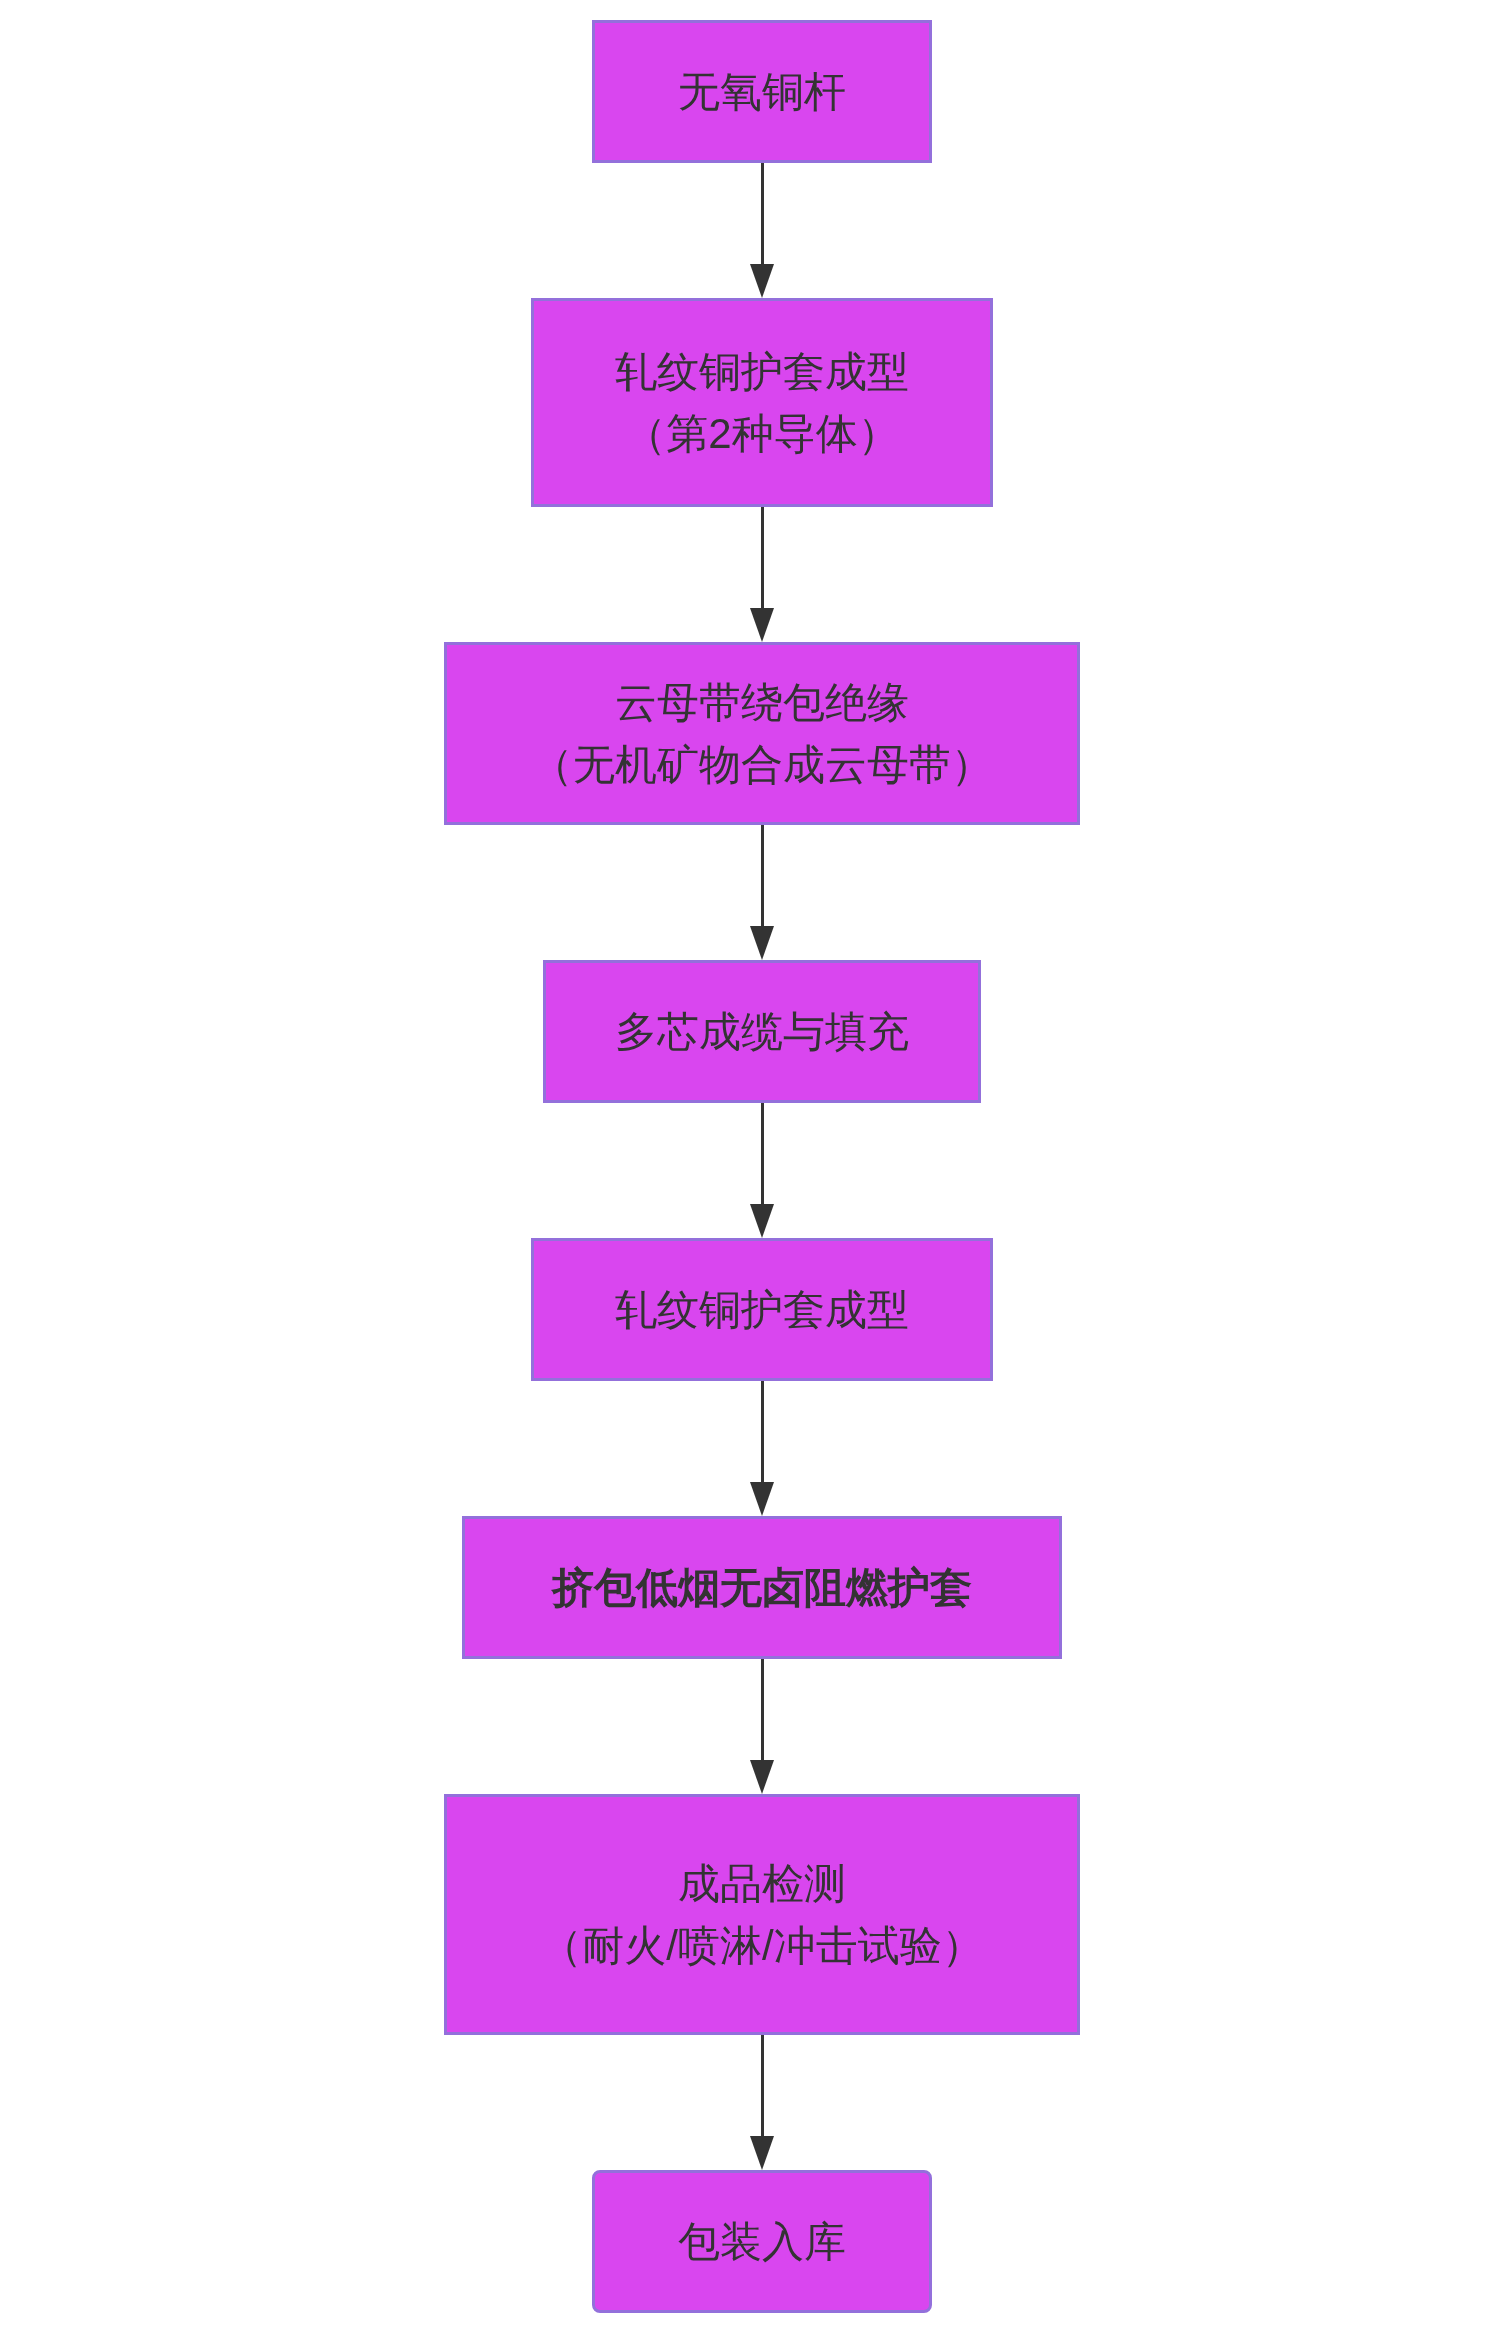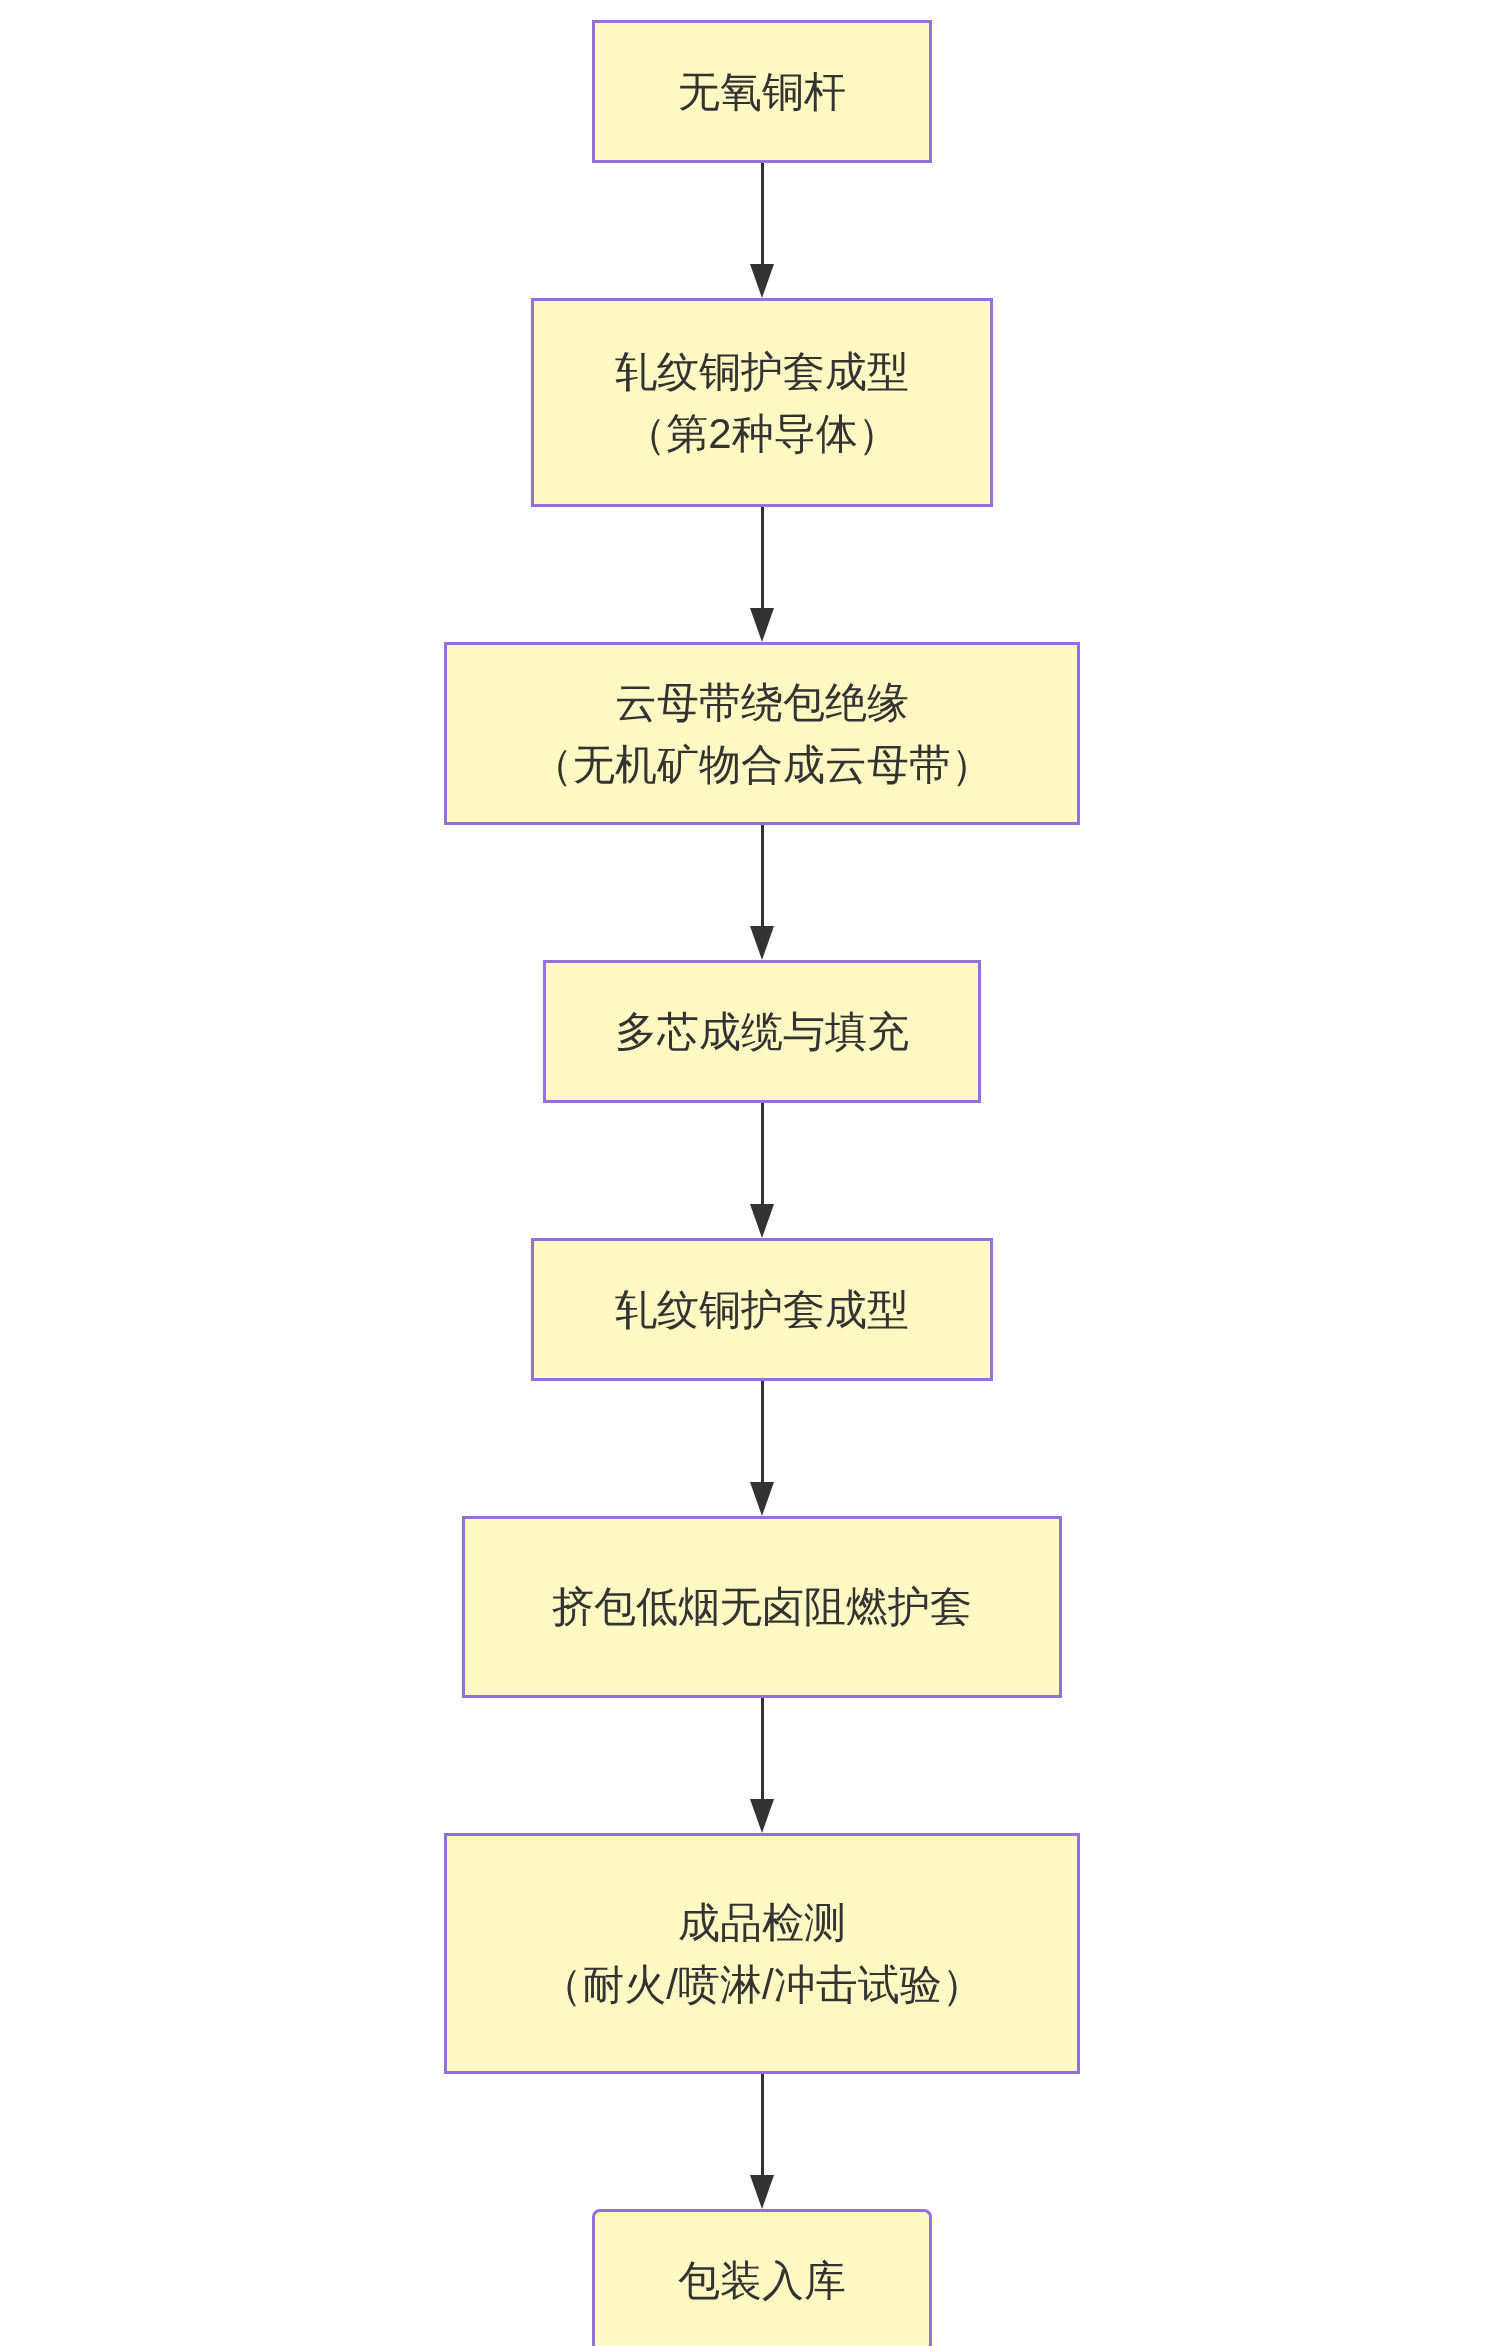--- a/index.html
+++ b/index.html
@@ -18,21 +18,21 @@
     width: 1512px;
     height: 2346px;
     display: flex;
     flex-direction: column;
     align-items: center;
     padding-top: 20px;
     box-sizing: border-box;
     left: 6px;
   }
   .node {
-    background: #fef9c3;
+    background: #d946ef;
     border: 3px solid #9370DB;
     box-sizing: border-box;
     display: flex;
     flex-direction: column;
     align-items: center;
     justify-content: center;
     color: #333333;
     font-size: 42px;
     line-height: 62px;
     text-align: left;
@@ -43,21 +43,21 @@
     white-space: nowrap;
   }
   .node .line:empty { display: none; }
 
   
   .n1 { width: 340px; height: 143px; }
   .n2 { width: 462px; height: 209px; }
   .n3 { width: 636px; height: 183px; }
   .n4 { width: 438px; height: 143px; }
   .n5 { width: 462px; height: 143px; }
-  .n6 { width: 600px; height: 182px; }
+  .n6 { width: 600px; height: 143px; font-weight: bold; }
   .n7 { width: 636px; height: 241px; }
   .n8 { width: 340px; height: 143px; border-radius: 8px; }
 
   .connector {
     position: relative;
     width: 40px;
     height: 135px;
     flex-shrink: 0;
     display: flex;
     flex-direction: column;

